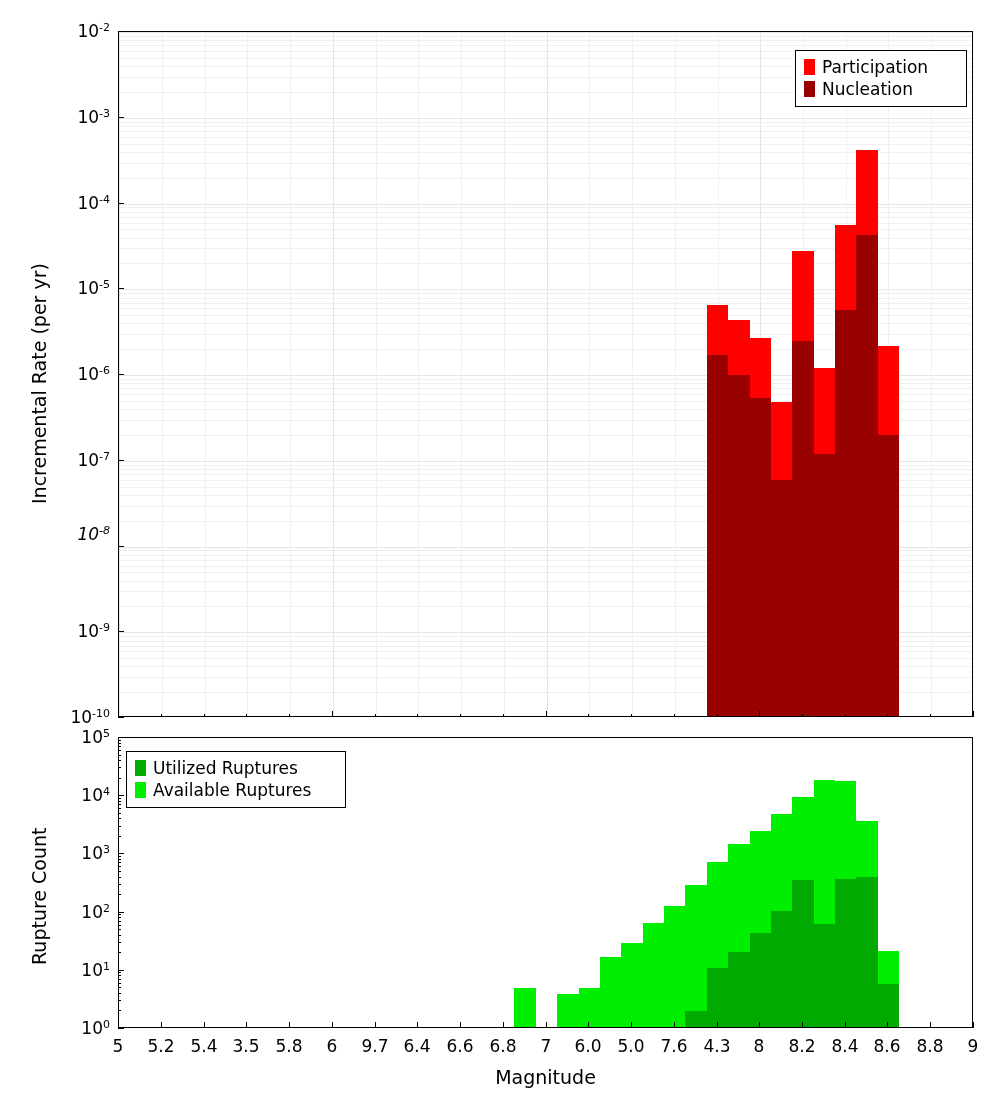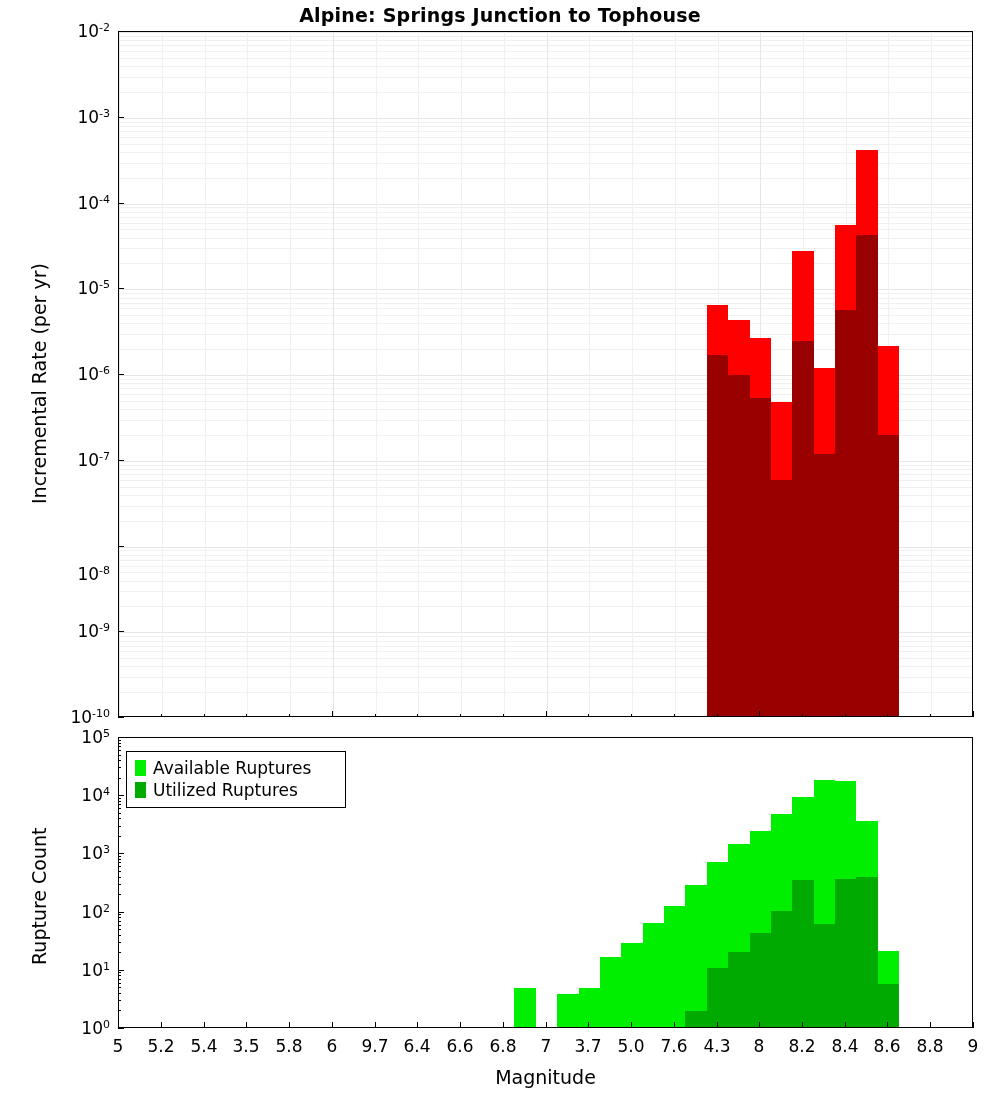--- a/index.html
+++ b/index.html
@@ -129,21 +129,20 @@
     font-size: 17px;
     color: #000;
     white-space: nowrap;
   }
 </style>
 </head>
 <body>
 
 <div class="figure">
 
-  <div class="fig-title">Alpine: Springs Junction to Tophouse</div>
 
   <div class="panel" id="panel-top" style="left: 118px; top: 31px; width: 855px; height: 686px;">
     <div class="plotarea" id="top-plot">
         <div class="gl gl-h gl-minor" style="top: 660px;"></div>
         <div class="gl gl-h gl-minor" style="top: 645px;"></div>
         <div class="gl gl-h gl-minor" style="top: 634px;"></div>
         <div class="gl gl-h gl-minor" style="top: 626px;"></div>
         <div class="gl gl-h gl-minor" style="top: 619px;"></div>
         <div class="gl gl-h gl-minor" style="top: 614px;"></div>
         <div class="gl gl-h gl-minor" style="top: 609px;"></div>
@@ -248,20 +247,30 @@
         <div class="bar bar-nucleation" style="left: 716.062px; width: 21.375px; top: 278.184px; height: 407.816px;"></div>
         <div class="bar bar-participation" style="left: 737.438px; width: 21.375px; top: 118.056px; height: 567.944px;"></div>
         <div class="bar bar-nucleation" style="left: 737.438px; width: 21.375px; top: 202.93px; height: 483.07px;"></div>
         <div class="bar bar-participation" style="left: 758.812px; width: 21.375px; top: 313.637px; height: 372.363px;"></div>
         <div class="bar bar-nucleation" style="left: 758.812px; width: 21.375px; top: 402.937px; height: 283.063px;"></div>
       </div>
   </div>
 
   <div class="axis-title ytitle" id="top-ytitle" style="left: 28px; top: 504px;">Incremental Rate (per yr)</div>
 
+  <div class="legend" id="legend-top" style="left: 795px; top: 50px; width: 172px;">
+    <div class="legend-row">
+      <span class="legend-swatch bar-participation"></span>
+      <span class="legend-label">Participation</span>
+    </div>
+    <div class="legend-row">
+      <span class="legend-swatch bar-nucleation"></span>
+      <span class="legend-label">Nucleation</span>
+    </div>
+  </div>
 
   <div class="panel" id="panel-bottom" style="left: 118px; top: 737px; width: 855px; height: 291px;">
     <div class="plotarea" id="bottom-plot">
         <div class="bar bar-available" style="left: 395.438px; width: 21.375px; top: 250.32px; height: 40.6801px;"></div>
         <div class="bar bar-available" style="left: 438.188px; width: 21.375px; top: 255.96px; height: 35.0399px;"></div>
         <div class="bar bar-available" style="left: 459.562px; width: 21.375px; top: 250.32px; height: 40.6801px;"></div>
         <div class="bar bar-available" style="left: 480.938px; width: 21.375px; top: 219.388px; height: 71.6121px;"></div>
         <div class="bar bar-available" style="left: 502.312px; width: 21.375px; top: 205.032px; height: 85.9685px;"></div>
         <div class="bar bar-available" style="left: 523.688px; width: 21.375px; top: 185.488px; height: 105.512px;"></div>
         <div class="bar bar-available" style="left: 545.062px; width: 21.375px; top: 167.968px; height: 123.032px;"></div>
@@ -287,35 +296,35 @@
         <div class="bar bar-utilized" style="left: 758.812px; width: 21.375px; top: 245.712px; height: 45.2884px;"></div>
       </div>
   </div>
 
   <div class="axis-title ytitle" id="bottom-ytitle" style="left: 28px; top: 964.5px;">Rupture Count</div>
 
   <div class="axis-title" id="bottom-xtitle" style="left: 545.5px; top: 1066px; transform: translateX(-50%);">Magnitude</div>
 
   <div class="legend" id="legend-bottom" style="left: 126px; top: 751px; width: 220px;">
     <div class="legend-row">
+      <span class="legend-swatch bar-utilized"></span>
+      <span class="legend-label">Utilized Ruptures</span>
+    </div>
+    <div class="legend-row">
       <span class="legend-swatch bar-available"></span>
       <span class="legend-label">Available Ruptures</span>
-    </div>
-    <div class="legend-row">
-      <span class="legend-swatch bar-utilized"></span>
-      <span class="legend-label">Utilized Ruptures</span>
     </div>
   </div>
 
 <div class="tick tick-y" style="left: 118px; top: 717px;"></div>
     <div class="tlabel tlabel-y" style="left: 48px; width: 62px; top: 717px;">10<span class="sup">-10</span></div>
     <div class="tick tick-y" style="left: 118px; top: 631px;"></div>
     <div class="tlabel tlabel-y" style="left: 48px; width: 62px; top: 631px;">10<span class="sup">-9</span></div>
     <div class="tick tick-y" style="left: 118px; top: 546px;"></div>
-    <div class="tlabel tlabel-y" style="left: 48px; width: 62px; top: 574px;">10<span class="sup">-8</span></div>
+    <div class="tlabel tlabel-y" style="left: 48px; width: 62px; top: 534px; font-style: italic;">10<span class="sup">-8</span></div>
     <div class="tick tick-y" style="left: 118px; top: 460px;"></div>
     <div class="tlabel tlabel-y" style="left: 48px; width: 62px; top: 460px;">10<span class="sup">-7</span></div>
     <div class="tick tick-y" style="left: 118px; top: 374px;"></div>
     <div class="tlabel tlabel-y" style="left: 48px; width: 62px; top: 374px;">10<span class="sup">-6</span></div>
     <div class="tick tick-y" style="left: 118px; top: 288px;"></div>
     <div class="tlabel tlabel-y" style="left: 48px; width: 62px; top: 288px;">10<span class="sup">-5</span></div>
     <div class="tick tick-y" style="left: 118px; top: 203px;"></div>
     <div class="tlabel tlabel-y" style="left: 48px; width: 62px; top: 203px;">10<span class="sup">-4</span></div>
     <div class="tick tick-y" style="left: 118px; top: 117px;"></div>
     <div class="tlabel tlabel-y" style="left: 48px; width: 62px; top: 117px;">10<span class="sup">-3</span></div>
@@ -410,21 +419,21 @@
     <div class="tlabel tlabel-x" style="left: 375px; top: 1036px;">9.7</div>
     <div class="tick tick-x" style="left: 417px; top: 1022px;"></div>
     <div class="tlabel tlabel-x" style="left: 417px; top: 1036px;">6.4</div>
     <div class="tick tick-x" style="left: 460px; top: 1022px;"></div>
     <div class="tlabel tlabel-x" style="left: 460px; top: 1036px;">6.6</div>
     <div class="tick tick-x" style="left: 503px; top: 1022px;"></div>
     <div class="tlabel tlabel-x" style="left: 503px; top: 1036px;">6.8</div>
     <div class="tick tick-x" style="left: 546px; top: 1022px;"></div>
     <div class="tlabel tlabel-x" style="left: 546px; top: 1036px;">7</div>
     <div class="tick tick-x" style="left: 588px; top: 1022px;"></div>
-    <div class="tlabel tlabel-x" style="left: 588px; top: 1036px;">3.7</div>
+    <div class="tlabel tlabel-x" style="left: 588px; top: 1036px;">6.0</div>
     <div class="tick tick-x" style="left: 631px; top: 1022px;"></div>
     <div class="tlabel tlabel-x" style="left: 631px; top: 1036px;">5.0</div>
     <div class="tick tick-x" style="left: 674px; top: 1022px;"></div>
     <div class="tlabel tlabel-x" style="left: 674px; top: 1036px;">7.6</div>
     <div class="tick tick-x" style="left: 717px; top: 1022px;"></div>
     <div class="tlabel tlabel-x" style="left: 717px; top: 1036px;">4.3</div>
     <div class="tick tick-x" style="left: 759px; top: 1022px;"></div>
     <div class="tlabel tlabel-x" style="left: 759px; top: 1036px;">8</div>
     <div class="tick tick-x" style="left: 802px; top: 1022px;"></div>
     <div class="tlabel tlabel-x" style="left: 802px; top: 1036px;">8.2</div>

